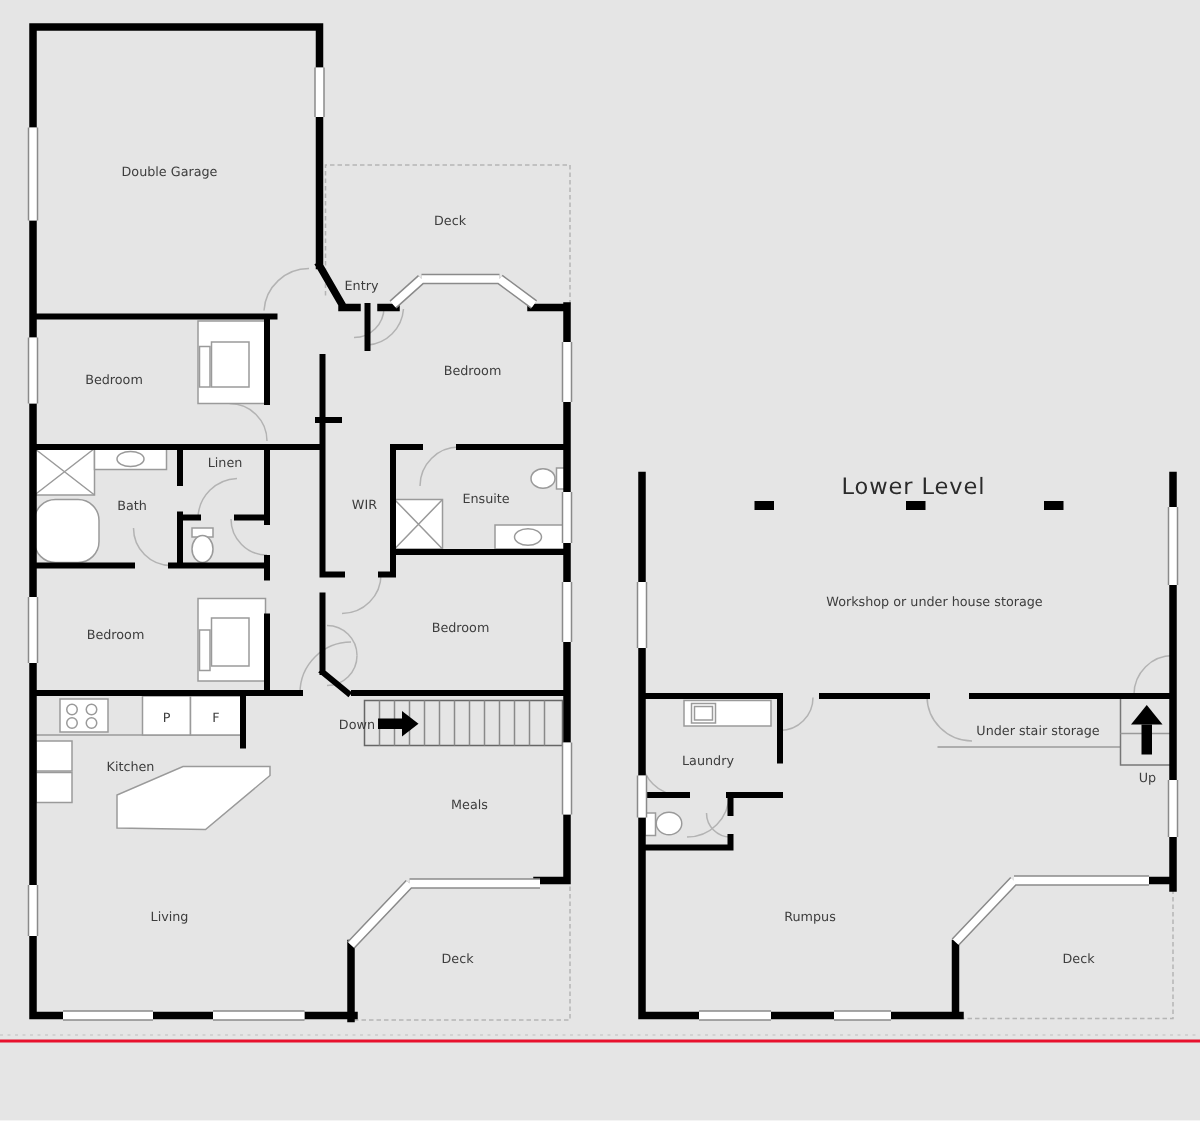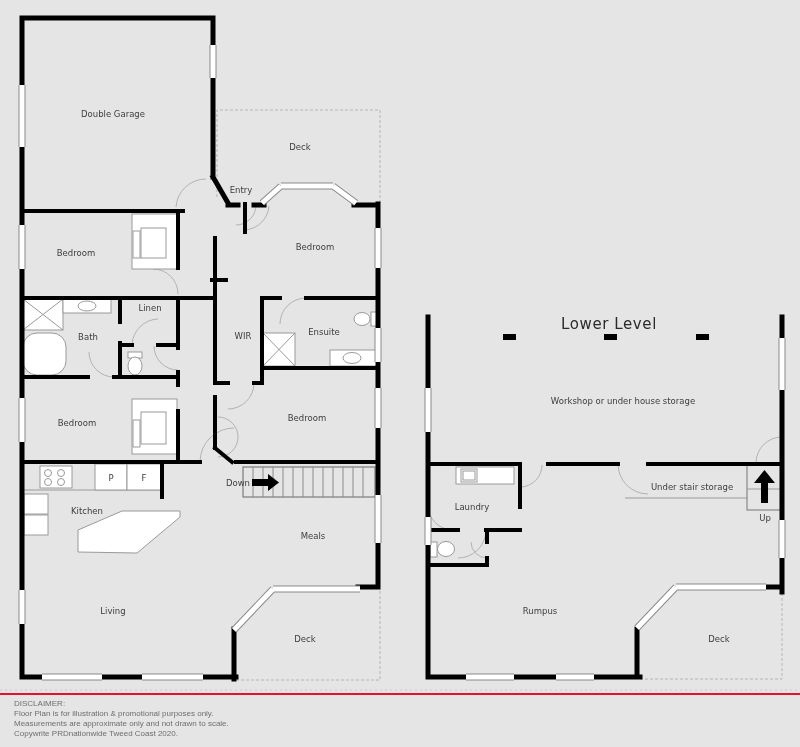--- a/index.html
+++ b/index.html
@@ -168,21 +168,15 @@
     <text class="small-label" text-anchor="middle" x="765" y="521">Up</text>
     <text class="room-label" text-anchor="middle" x="540" y="614">Rumpus</text>
     <text class="room-label" text-anchor="middle" x="719" y="642">Deck</text>
   </g>
 
   <path d="M0,690 H800" stroke="#cccccc" stroke-width="1" stroke-dasharray="2,3" fill="none"></path>
 </svg>
 
 <div class="footer">
   <div class="redline"></div>
-  <div class="disclaimer">
-    <div class="disc-title">DISCLAIMER:</div>
-    <div class="disc-line">Floor Plan is for illustration &amp; promotional purposes only.</div>
-    <div class="disc-line">Measurements are approximate only and not drawn to scale.</div>
-    <div class="disc-line">Copywrite PRDnationwide Tweed Coast 2020.</div>
-  </div>
 </div>
 
 </div>
 
 </body></html>

